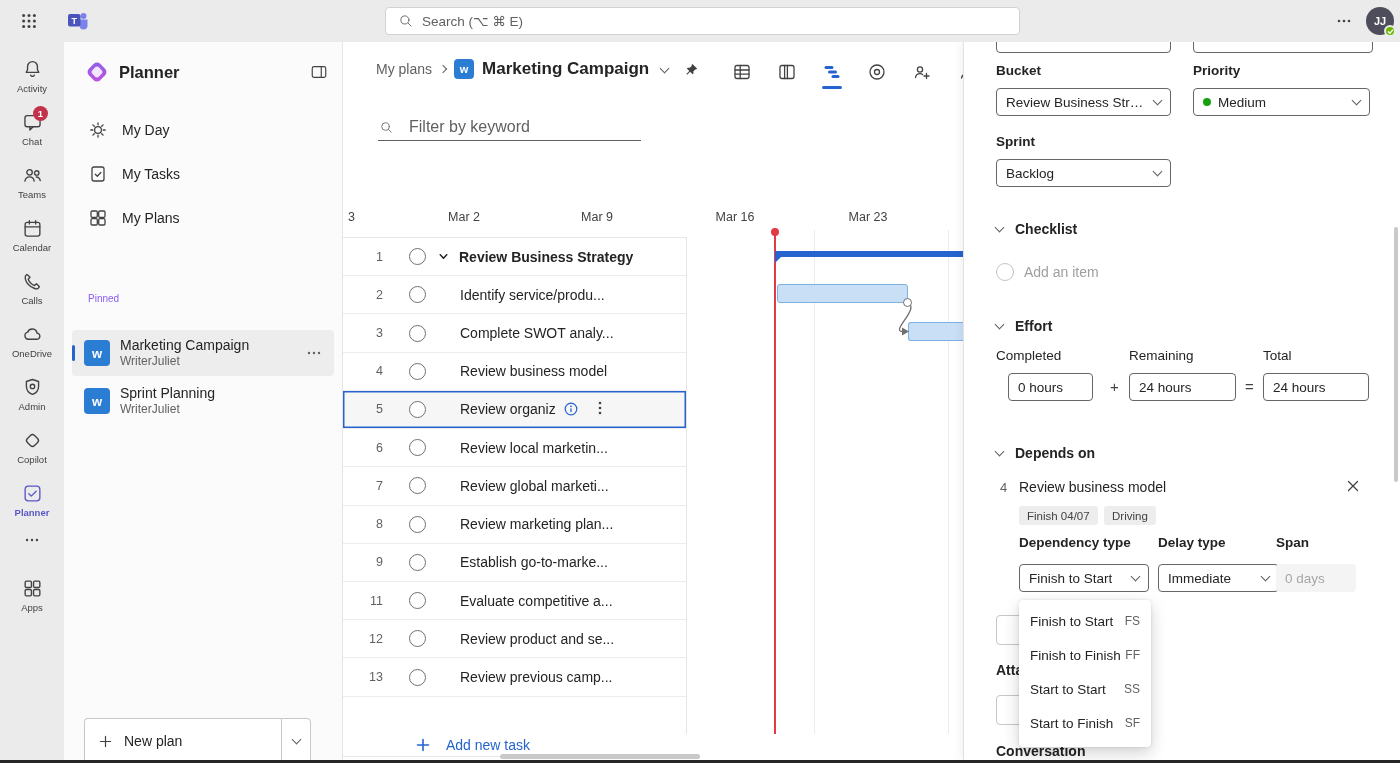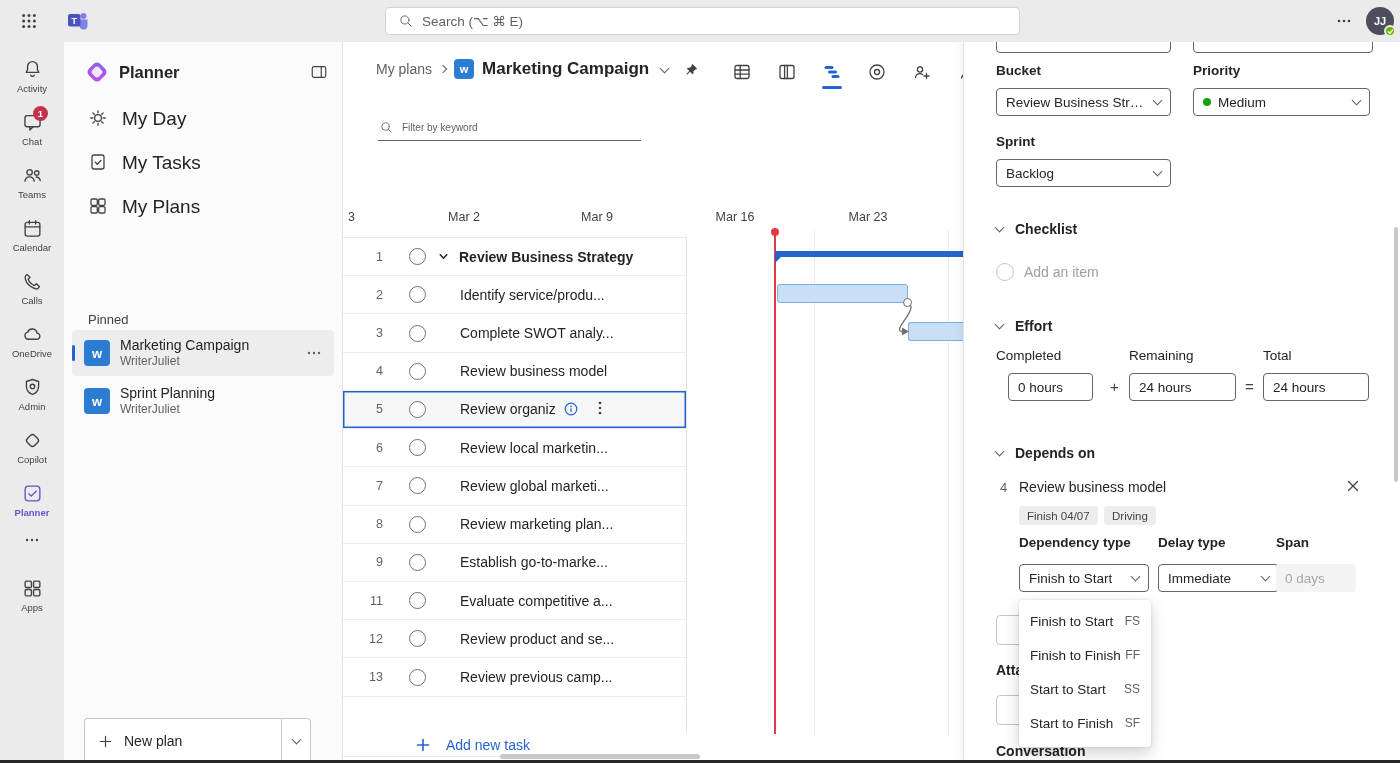--- a/index.html
+++ b/index.html
@@ -24,43 +24,43 @@
 .rail-item.active .ic{stroke:#5b57c7}
 .rail-badge{position:absolute;left:33px;top:3px;min-width:15px;height:15px;border-radius:8px;background:#c4314b;color:#fff;font-size:9.5px;font-weight:700;display:grid;place-items:center;padding:0 3px}
 .rail-more{height:26px}
 
 
 #sidebar{position:absolute;left:64px;top:42px;width:279px;bottom:3px;background:#fbfbfb;border-right:1px solid #e4e4e4;z-index:10}
 .sb-head{position:absolute;left:20px;top:16px;right:14px;height:28px;display:flex;align-items:center;gap:9px}
 .sb-head h1{font-size:16.5px;font-weight:700;color:#242424}
 .sb-collapse{margin-left:auto;cursor:pointer}
 .sb-nav{position:absolute;left:0;right:0;top:66px}
-.sb-item{height:44px;display:flex;align-items:flex-start;gap:14px;margin:0 12px;padding:0 12px;border-radius:4px;font-size:19px;color:#242424;cursor:pointer}
-.sb-sec{position:absolute;top:270px;left:24px;font-size:13px;color:#404040}
+.sb-item{height:44px;display:flex;align-items:center;gap:14px;margin:0 12px;padding:0 12px;border-radius:4px;font-size:14px;color:#242424;cursor:pointer}
+.sb-sec{position:absolute;top:251px;left:24px;font-size:10px;color:#8b5cf6}
 .sb-plan{position:absolute;left:8px;right:8px;height:46px;display:flex;align-items:center;gap:10px;padding:0 12px;border-radius:4px;cursor:pointer}
 .sb-plan.selected{background:#ededed}
 .sb-plan.selected::before{content:"";position:absolute;left:0;top:15px;width:3px;height:16px;border-radius:2px;background:#2564cf}
 .tile{width:26px;height:26px;border-radius:4px;background:#2b7cd3;color:#fff;display:grid;place-items:center;font-size:13px;font-weight:700;flex:none}
 .sb-plan .tt{display:flex;flex-direction:column;line-height:1.25;min-width:0}
 .sb-plan .t1{font-size:14px;color:#242424;white-space:nowrap}
 .sb-plan .t2{font-size:12px;color:#616161}
 .plan-more{margin-left:auto;color:#616161;letter-spacing:1px}
 .sb-new{position:absolute;left:20px;top:676px;height:46px;display:flex}
 .sb-new .npmain{width:197px;border:1px solid #c7c7c7;border-right:none;border-radius:4px 0 0 4px;background:#fff;display:flex;align-items:center;gap:12px;padding-left:14px;font-size:14px;color:#242424;cursor:pointer}
 .sb-new .npchev{width:30px;border:1px solid #c7c7c7;border-radius:0 4px 4px 0;background:#fff;display:grid;place-items:center;cursor:pointer}
 
 
 #main{position:absolute;left:343px;top:42px;width:620px;bottom:3px;background:#fff;overflow:hidden}
 .bc{position:absolute;left:33px;top:17px;display:flex;align-items:center;gap:8px}
 .bc .root{font-size:14px;color:#616161;cursor:pointer}
 .bc .title{font-size:17px;font-weight:700;color:#242424;cursor:pointer}
 .tbar{position:absolute;top:20px;left:389px;display:flex;gap:25px}
 .tbar .tico{position:relative;width:20px;height:20px;cursor:pointer}
 .tbar .tico.active::after{content:"";position:absolute;left:0;right:0;bottom:-7px;height:3px;border-radius:2px;background:#2564cf}
-#filter{position:absolute;left:35px;top:72px;width:263px;height:27px;border-bottom:1px solid #616161;display:flex;align-items:center;gap:9px;padding:0 2px;color:#616161;font-size:10px;cursor:text}
+#filter{position:absolute;left:35px;top:72px;width:263px;height:27px;border-bottom:1px solid #616161;display:flex;align-items:center;gap:16px;padding:0 2px;color:#616161;font-size:16px;cursor:text}
 .dlabel{position:absolute;top:168px;font-size:12.5px;color:#424242;transform:translateX(-50%);white-space:nowrap}
 #chart{position:absolute;left:0;top:188px;width:620px;height:504px}
 .vline{position:absolute;top:0;bottom:0;width:1px;background:#ececec}
 #todayline{position:absolute;left:431px;top:0;bottom:0;width:2px;background:#e13a45}
 #todaydot{position:absolute;left:428px;top:-2px;width:8px;height:8px;border-radius:50%;background:#e13a45}
 .gbar{position:absolute;height:19px;background:#c9dff6;border:1px solid #7fb0e2;border-radius:3px;cursor:grab}
 #sumbar{position:absolute;left:432px;top:21px;width:188px;height:6px;background:#2564cf;cursor:grab}
 #sumbar::before{content:"";position:absolute;left:0;top:6px;border-top:6px solid #2564cf;border-right:6px solid transparent}
 #dephandle{position:absolute;left:560px;top:68px;width:9px;height:9px;border:1.5px solid #707070;border-radius:50%;background:#fff;cursor:pointer}
 #tpane{position:absolute;left:0;top:195px;width:344px;height:497px;background:#fff;border-top:1px solid #e8e8e8;border-right:1px solid #e4e4e4}

